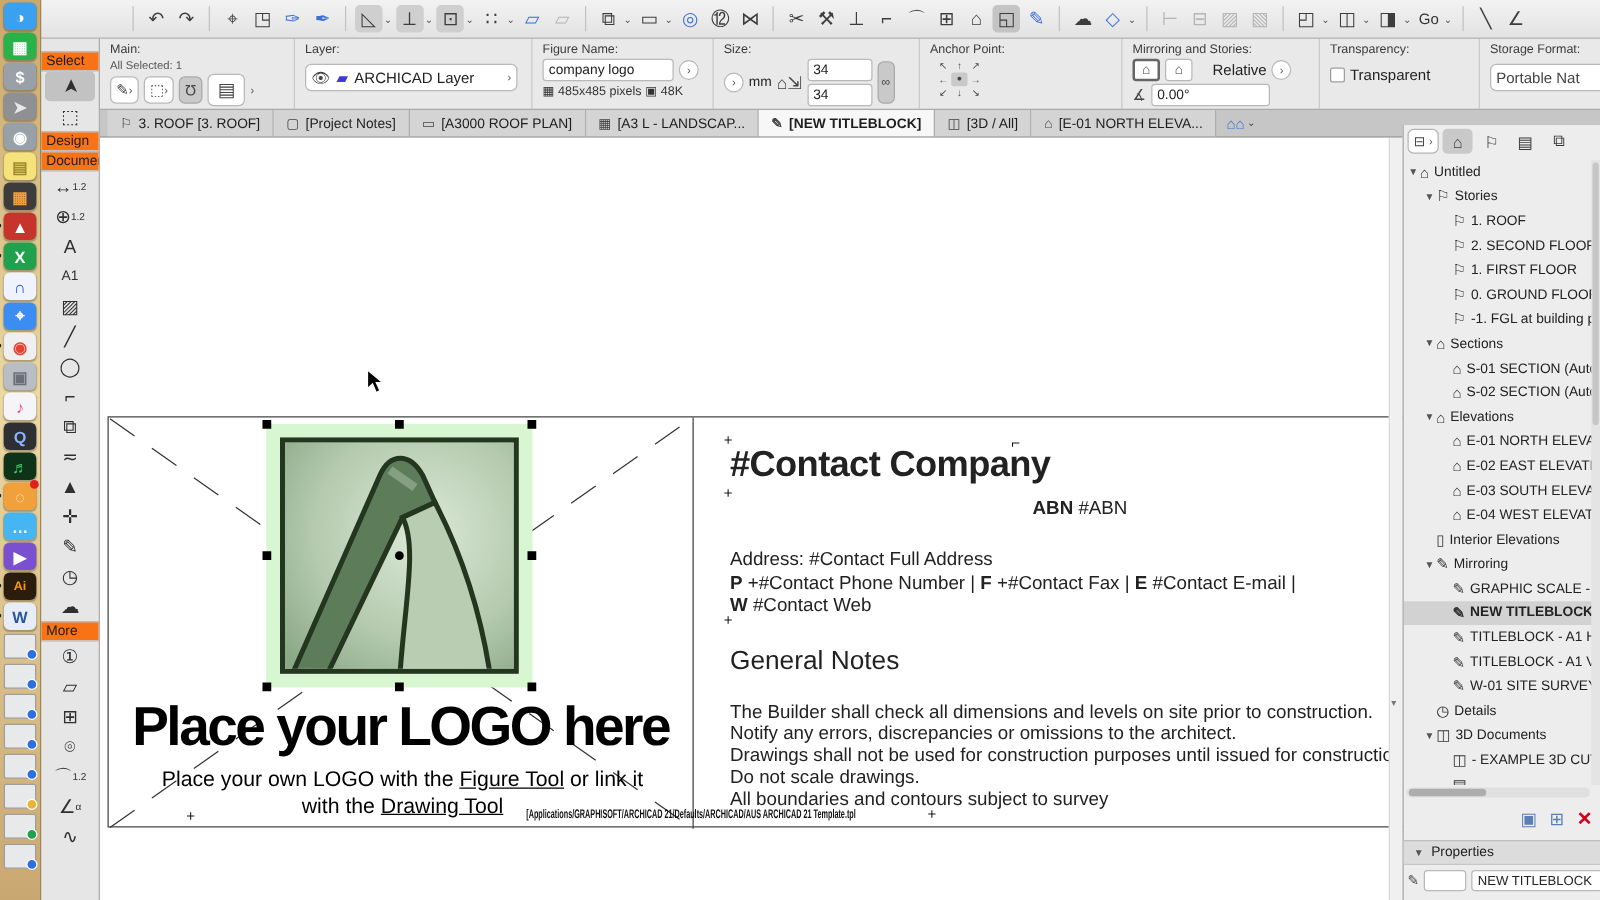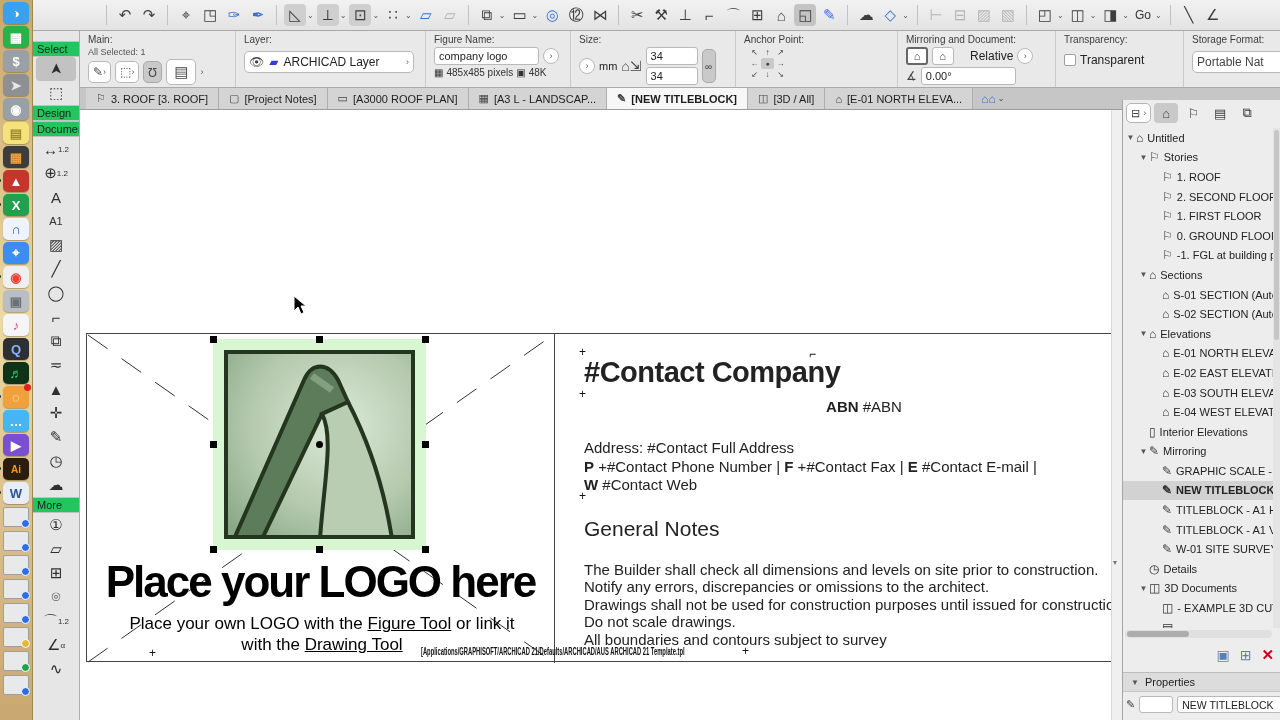--- a/index.html
+++ b/index.html
@@ -61,21 +61,21 @@
     display:flex; align-items:center; justify-content:center; font-size:13px; font-weight:bold;
     box-shadow:0 1px 1px rgba(0,0,0,.25); }
   .dock-app .dot { position:absolute; left:-5px; top:9px; width:3px; height:3px; border-radius:50%; background:#222; }
   .dock-thumb { width:26px; height:20px; margin:2px 0; border-radius:2px; background:#e8e9ea;
     border:1px solid #9e9e9e; position:relative; flex:0 0 auto; }
   .dock-thumb .badge { position:absolute; right:-2px; bottom:-2px; width:9px; height:9px; border-radius:50%; border:1px solid #fff; }
 
   
   #toolbox { position:absolute; left:33px; top:31px; width:47px; height:689px; background:#e6e6e6;
     border-right:1px solid #adadad; z-index:2; overflow:hidden; padding-top:10px; }
-  .tbx-header { font-size:11px; color:#1c1c1c; background:#22c55e; padding:1px 0 1px 4px;
+  .tbx-header { font-size:11px; color:#1c1c1c; background:#f97316; padding:1px 0 1px 4px;
     border-top:1px solid #c2c2c2; border-bottom:1px solid #c2c2c2; white-space:nowrap; overflow:hidden; }
   .tbx-tool { height:24px; display:flex; align-items:center; justify-content:center; font-size:15px; color:#2f2f2f; }
   .tbx-tool.selected { background:#c2c2c2; border-radius:4px; margin:0 3px; }
   .tbx-tool .small { font-size:11px; }
 
   
   #canvas { position:absolute; left:80px; top:110px; width:1042px; height:610px; background:#fff; overflow:hidden; z-index:1; }
   #canvas-vscroll { position:absolute; right:0; top:0; width:11px; height:610px; background:#f0f0f0; border-left:1px solid #d9d9d9; }
   #canvas-vscroll .mark { position:absolute; left:1px; top:448px; font-size:8px; color:#777; }
 
@@ -266,21 +266,21 @@
       <span>←</span>
         <span class="center">●</span>
         <span>→</span>
       <span>↙</span>
         <span>↓</span>
         <span>↘</span>
     </div>
   </div>
 
   <div class="ib-sec" style="width:158px">
-    <div class="ib-label">Mirroring and Document:</div>
+    <div class="ib-label">Mirroring and Stories:</div>
     <div class="ib-row">
       <span class="mir-btn active">⌂</span>
       <span class="mir-btn" style="transform:scaleX(-1)">⌂</span>
       <span style="font-size:12px;margin-left:12px">Relative</span>
       <span class="circle-btn">›</span>
     </div>
     <div class="ib-row" style="margin-top:2px">
       <span style="font-size:12px;color:#444">∡</span>
       <input class="ib-input" style="width: 95px;" value="0.00°">
     </div>

